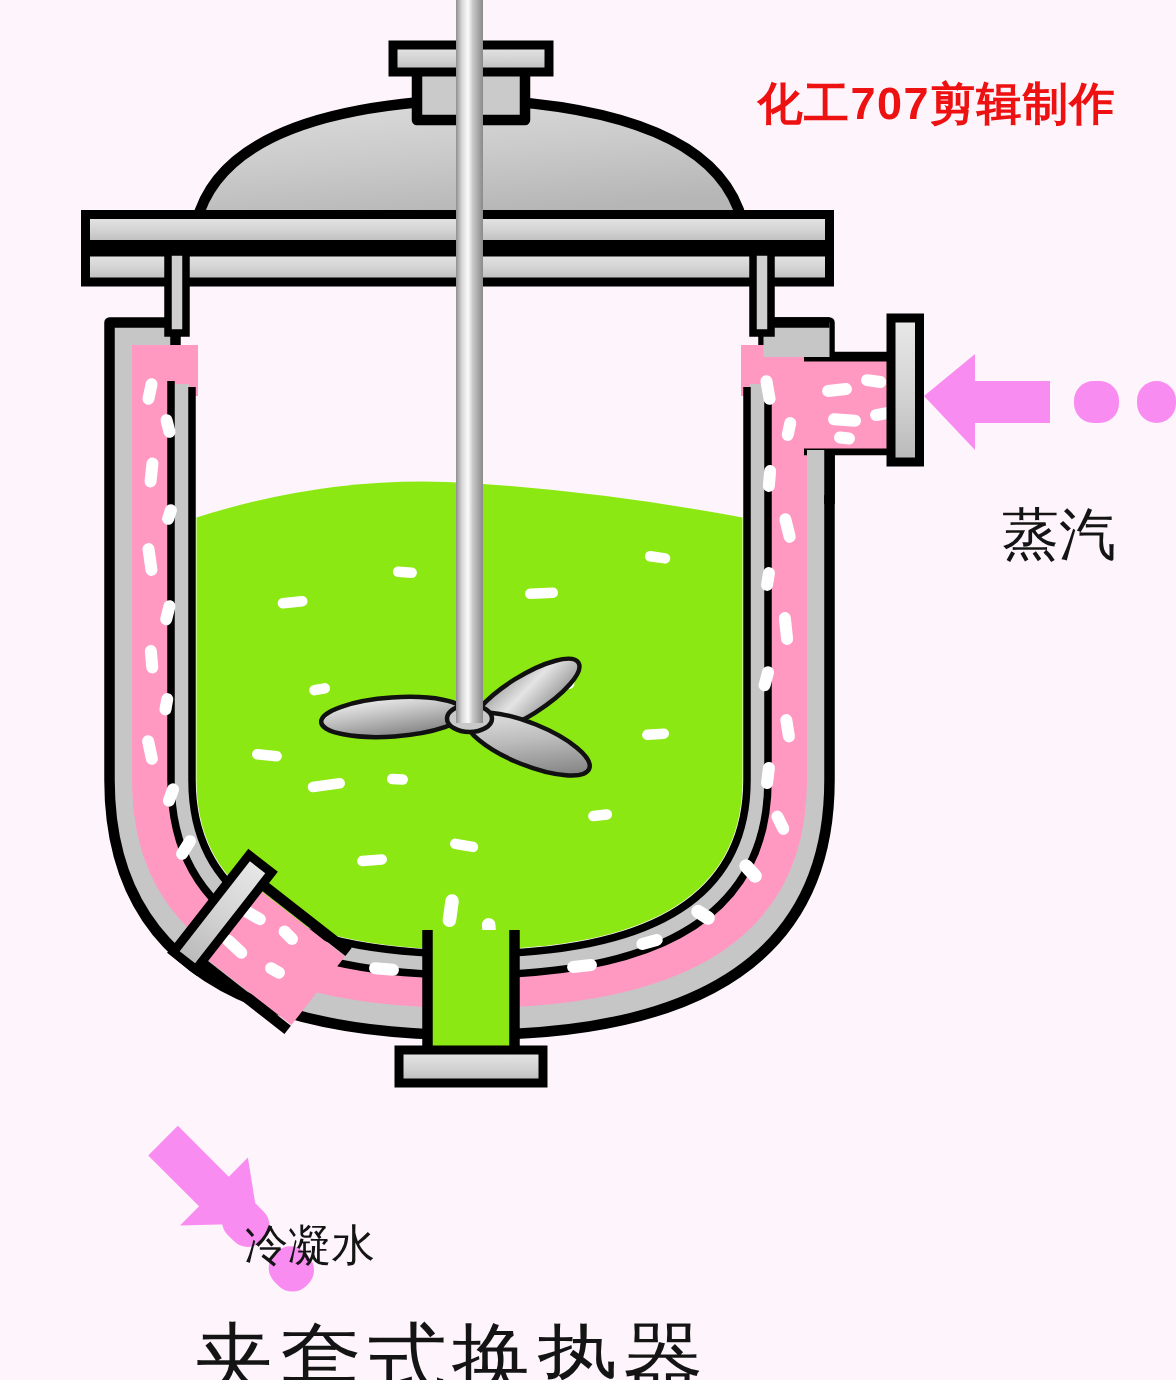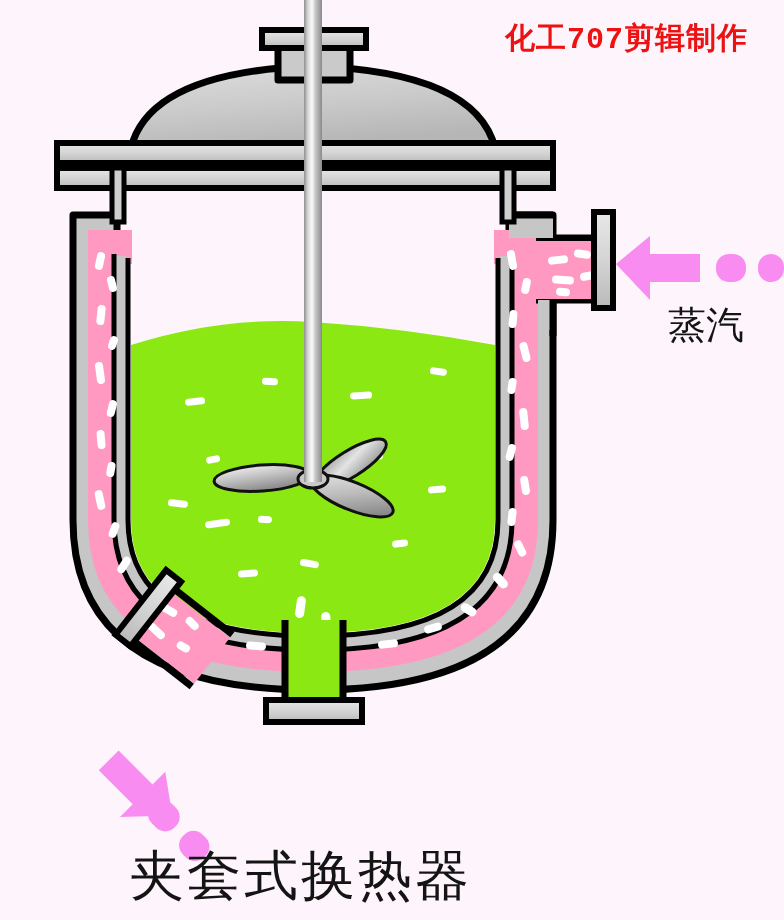--- a/index.html
+++ b/index.html
@@ -20,22 +20,23 @@
   #diagram {
     position: absolute;
     left: 0;
     top: 0;
     width: 784px;
     height: 920px;
   }
   .lbl {
     position: absolute;
     white-space: nowrap;
-    font-family: Liberation Mono, monospace;
+    font-family: Liberation Sans, sans-serif;
     color: #141414;
+    margin-top: 31px;
   }
   #watermark {
     left: 505px;
     top: 18px;
     font-size: 30px;
     font-weight: bold;
     color: #ee1111;
     letter-spacing: 1px;
   }
   #label-steam {
@@ -314,16 +315,17 @@
         <rect x="190" y="766" width="30" height="28" rx="13"></rect>
       </g>
     </g>
 
   </svg>
 
   <div class="lbl" id="watermark">化工707剪辑制作</div>
 
   <div class="lbl" id="label-steam">蒸汽</div>
 
+  <div class="lbl" id="label-condensate">冷凝水</div>
 
   <div class="lbl" id="label-title">夹套式换热器</div>
 
 </div>
 
 </body></html>

